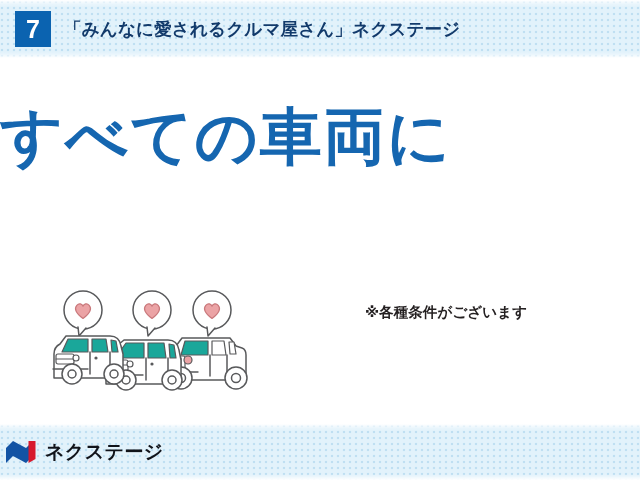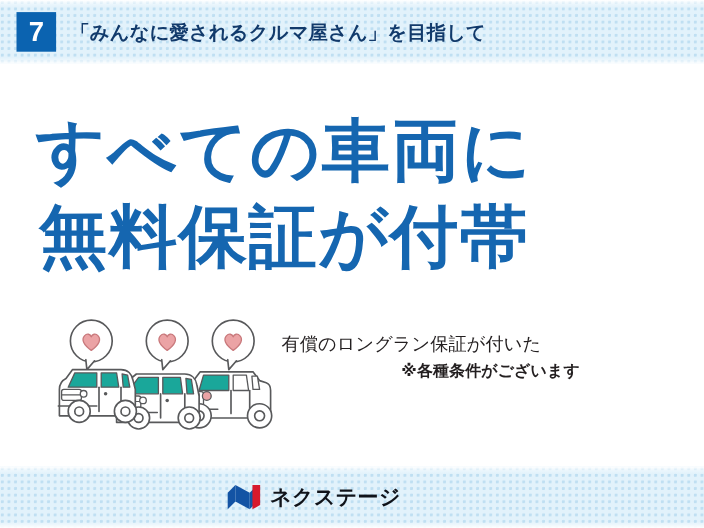--- a/index.html
+++ b/index.html
@@ -95,21 +95,20 @@
     white-space: nowrap;
     font-family: "DejaVu Sans", "Liberation Sans", sans-serif;
   }
 
   
   .headline {
     position: absolute;
     top: 98px;
     left: 0;
     width: 517px;
-    text-align: center;
     color: #1566b0;
     font-weight: bold;
     font-family: "DejaVu Sans", "Liberation Sans", sans-serif;
   }
   .headline-line {
     font-size: 62px;
     line-height: 78px;
     letter-spacing: 1.5px;
     white-space: nowrap;
   }
@@ -157,26 +156,26 @@
     font-weight: bold;
     white-space: nowrap;
     letter-spacing: 0.1px;
     text-align: center;
   }
 
   
   .footer-inner {
     position: absolute;
     top: 424px;
-    left: 12px;
+    left: 4px;
     width: 591px;
     height: 56px;
     display: flex;
     align-items: center;
-    justify-content: center;
+    justify-content: flex-start;
   }
   .brand {
     display: flex;
     align-items: center;
     margin-right: 46px;
   }
   .brand-mark {
     width: 34px;
     height: 26px;
     flex: none;
@@ -196,26 +195,25 @@
 
 <div class="page">
 
   <div class="band band-header">
     <div class="band-fade-top"></div>
     <div class="band-fade-bottom"></div>
   </div>
 
   <div class="header-inner">
     <div class="step-badge">7</div>
-    <div class="header-title">「みんなに愛されるクルマ屋さん」を目指して</div>
+    <div class="header-title">「みんなに愛されるクルマ屋さん」ネクステージ</div>
   </div>
 
   <div class="headline">
     <div class="headline-line">すべての車両に</div>
-    <div class="headline-line">無料保証が付帯</div>
   </div>
 
   <div class="content-row">
 
     <div class="illustration">
       <svg viewBox="0 0 205 112" xmlns="http://www.w3.org/2000/svg">
         <g fill="none" stroke="#58595b" stroke-width="1.5" stroke-linecap="round" stroke-linejoin="round">
 
           <g>
             <circle cx="35" cy="22" r="19" fill="#ffffff"></circle>
@@ -322,21 +320,20 @@
             <circle cx="24" cy="86" r="4" fill="#ffffff"></circle>
             <circle cx="66" cy="86" r="10" fill="#ffffff"></circle>
             <circle cx="66" cy="86" r="4" fill="#ffffff"></circle>
           </g>
 
         </g>
       </svg>
     </div>
 
     <div class="body-copy">
-      <div class="body-line">有償のロングラン保証が付いた</div>
       <div class="body-note">※各種条件がございます</div>
     </div>
   </div>
 
   <div class="band band-footer">
     <div class="band-fade-top"></div>
     <div class="band-fade-bottom"></div>
   </div>
 
   <div class="footer-inner">

